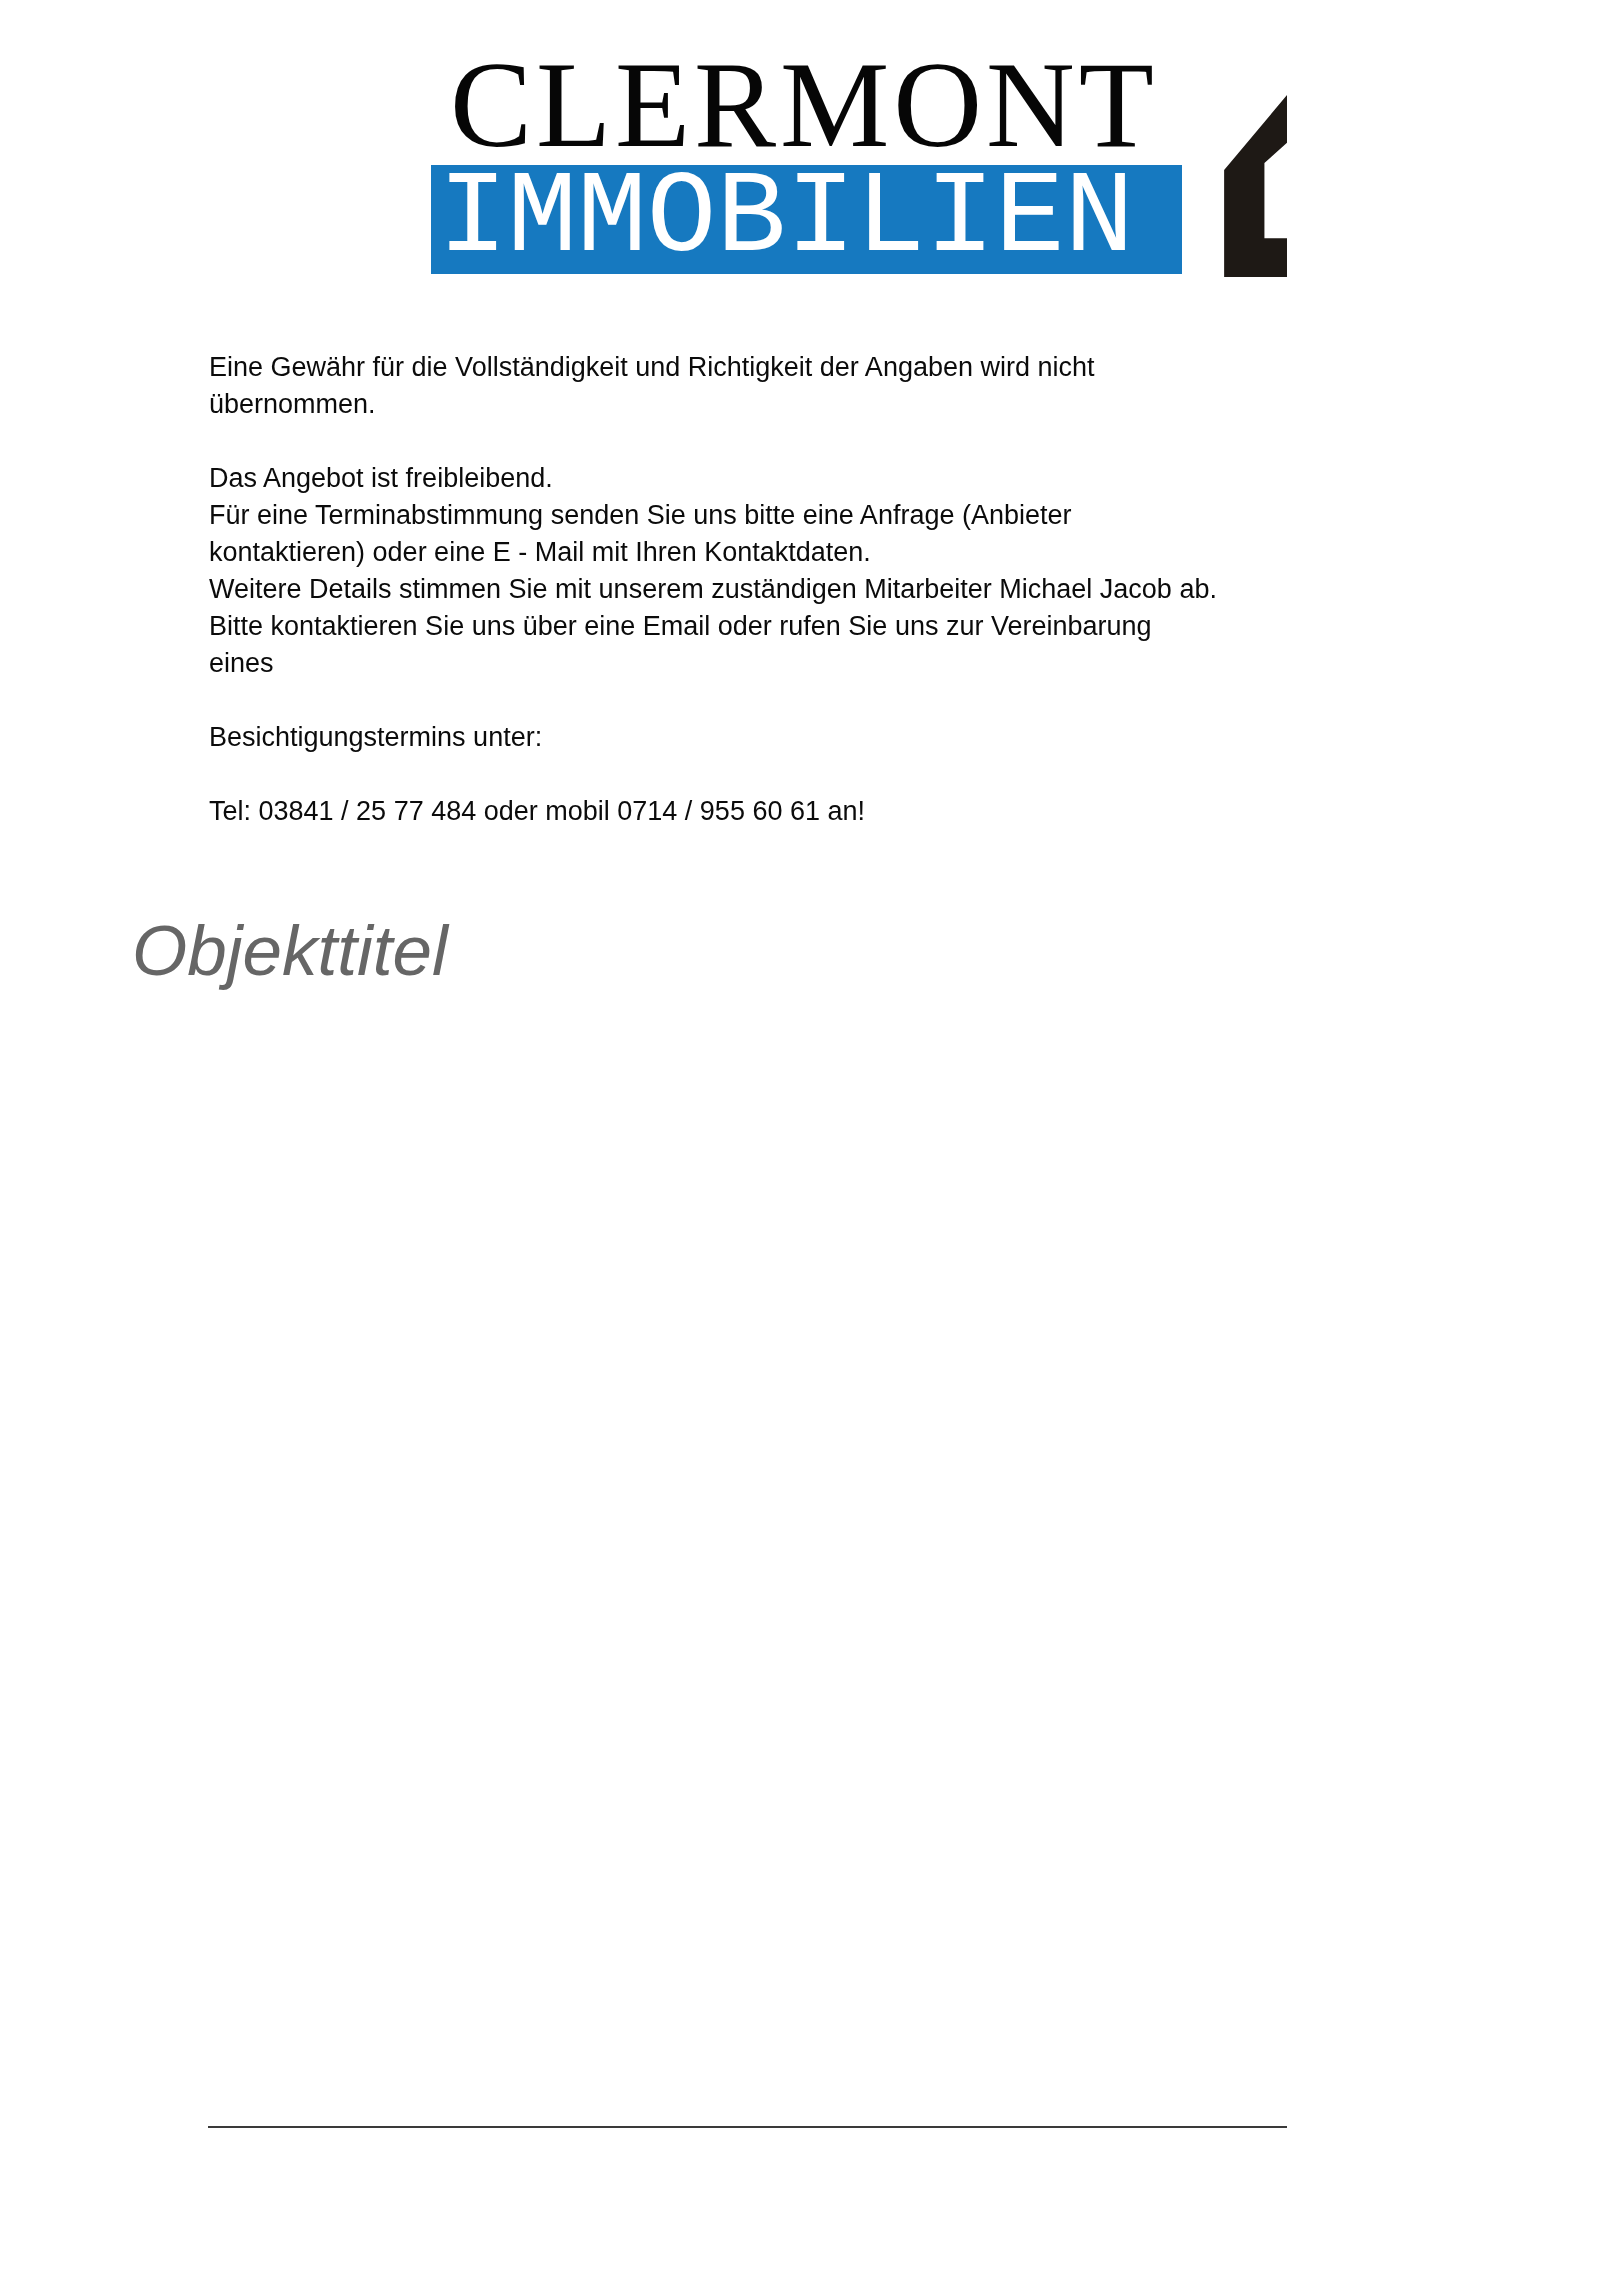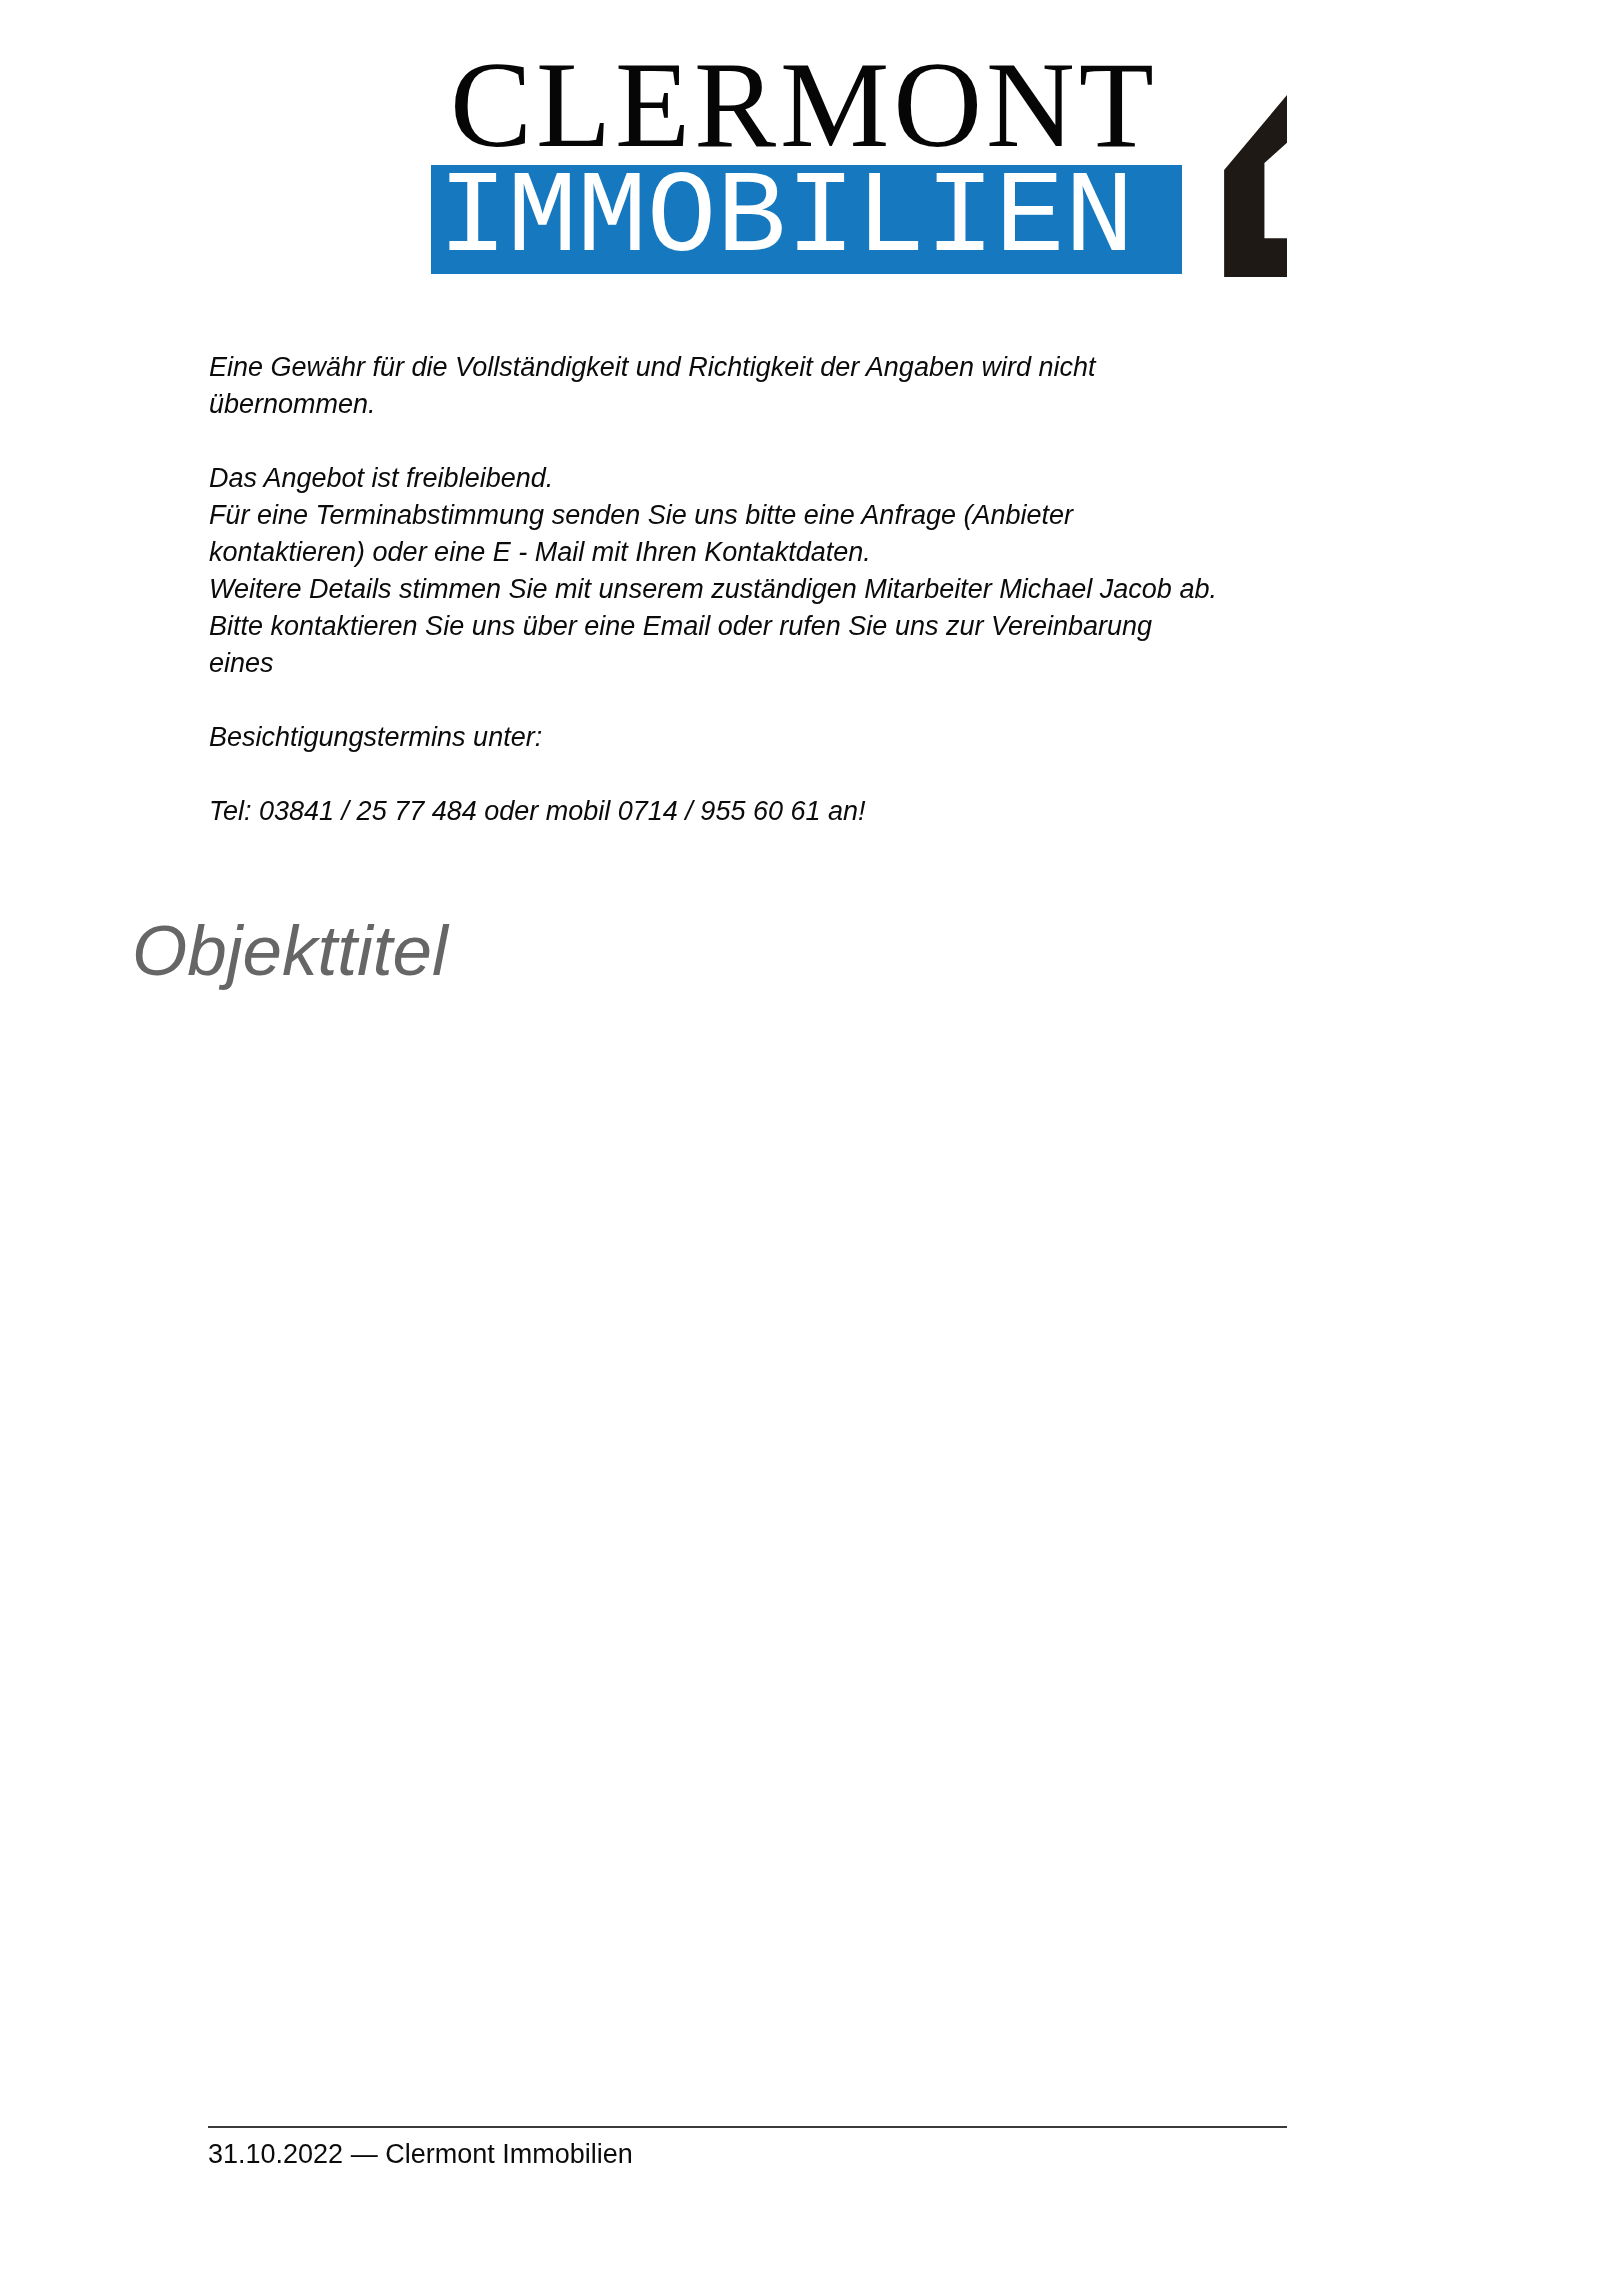--- a/index.html
+++ b/index.html
@@ -47,21 +47,20 @@
 
   
   .disclaimer {
     position:absolute;
     left:209px; top:349px;
     width:1214px;
     font-size:27px;
     line-height:37px;
     color:#0b0b0b;
     white-space:pre-line;
-    font-style:italic;
   }
 
   
   .section-heading {
     position:absolute;
     left:132px; top:915px;
     font-size:71px;
     line-height:1;
     color:#666666;
     white-space:nowrap;
@@ -122,19 +121,15 @@
 
 Besichtigungstermins unter:
 
 Tel: 03841 / 25 77 484 oder mobil 0714 / 955 60 61 an!</div>
 
   <div class="section-heading" style="color: rgb(102, 102, 102); font-style: italic;">Objekttitel</div>
 
 
   <div class="footer-divider"></div>
 
-  <div class="footer-row">
-    <span>31.10.2022 — Clermont Immobilien</span>
-    <span>Seite 6</span>
-  </div>
 
 </div>
 
 
 </body></html>

